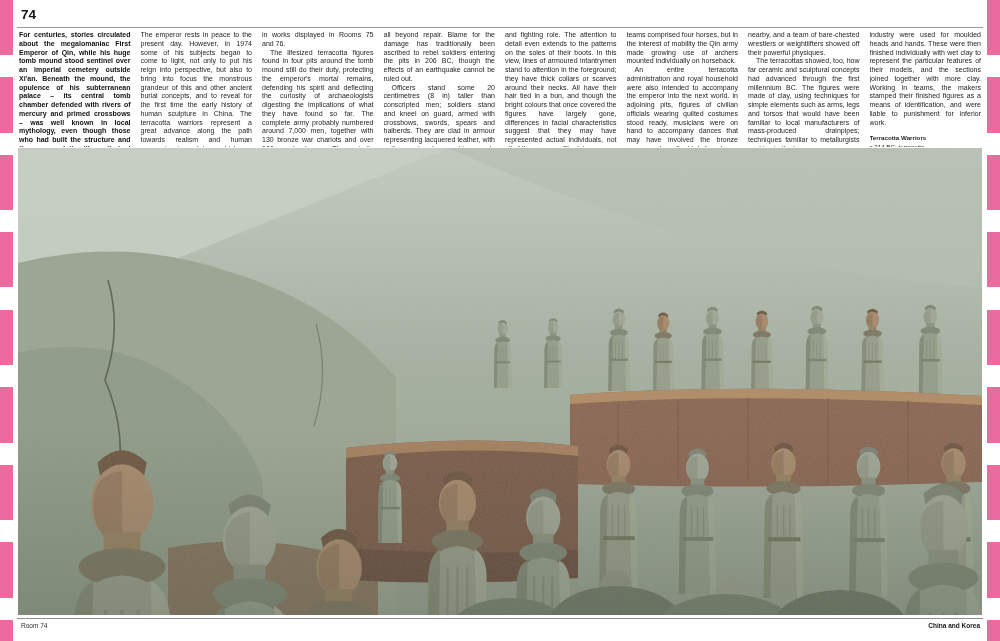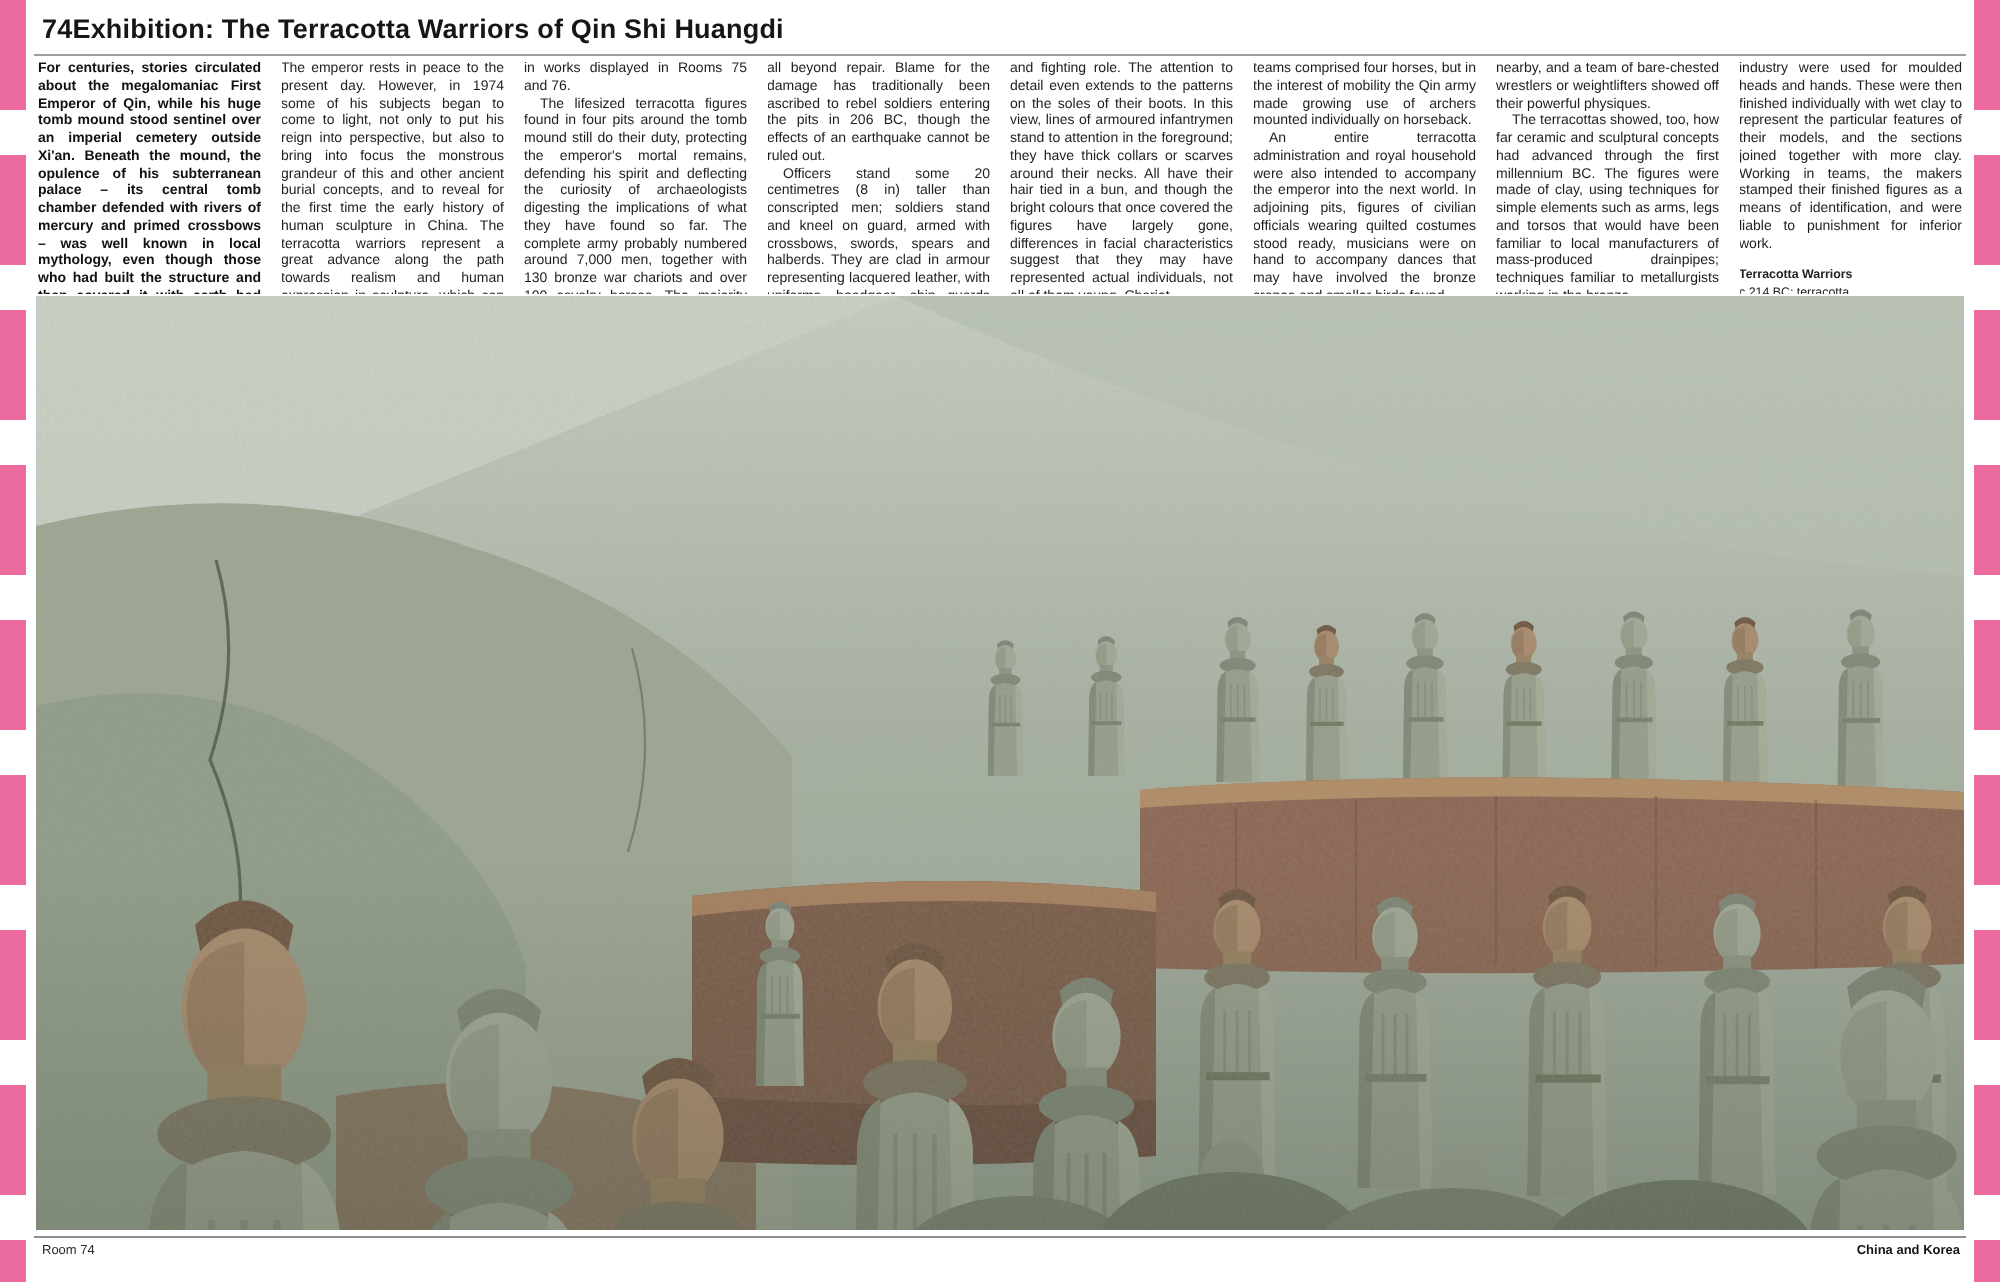--- a/index.html
+++ b/index.html
@@ -13,21 +13,21 @@
   .edge {
     position: absolute; top: 0; bottom: 0; width: 13px;
     background: repeating-linear-gradient(180deg,
       var(--accent-pink, #ec6b9e) 0px, var(--accent-pink, #ec6b9e) 55px,
       #ffffff 55px, #ffffff 77.5px);
   }
   .edge.left { left: 0; }
   .edge.right { right: 0; }
   .hdr {
     position: absolute; left: 21px; top: 7px; right: 20px;
-    display: flex; align-items: baseline; 
+    display: flex; align-items: baseline; gap: 14px;
   }
   .pnum, .ptitle {
     font-size: 13.5px; font-weight: bold; color: #161616;
     letter-spacing: 0.1px; margin: 0;
   }
   .hrule { position: absolute; left: 17px; right: 17px; top: 27px; border-top: 1px solid #9d9d9d; }
   .cols {
     position: absolute; left: 19px; right: 19px; top: 31px; height: 116px;
     display: flex; gap: 10px;
   }
@@ -55,21 +55,20 @@
 </style>
 </head>
 <body>
 
 <div class="page">
   <div class="edge left"></div>
   <div class="edge right"></div>
 
   <header class="hdr">
     <span class="pnum">74</span>
-    <h1 class="ptitle">Exhibition: The Terracotta Warriors of Qin Shi Huangdi</h1>
   </header>
   <div class="hrule"></div>
 
   <div class="cols">
     <div class="col lead">
       <p>For centuries, stories circulated about the megalomaniac First Emperor of Qin, while his huge tomb mound stood sentinel over an imperial cemetery outside Xi'an. Beneath the mound, the opulence of his subterranean palace – its central tomb chamber defended with rivers of mercury and primed crossbows – was well known in local mythology, even though those who had built the structure and then covered it with earth had been silenced by execution.</p>
     </div>
     <div class="col">
       <p>The emperor rests in peace to the present day. However, in 1974 some of his subjects began to come to light, not only to put his reign into perspective, but also to bring into focus the monstrous grandeur of this and other ancient burial concepts, and to reveal for the first time the early history of human sculpture in China. The terracotta warriors represent a great advance along the path towards realism and human expression in sculpture, which can be seen further</p>
     </div>

